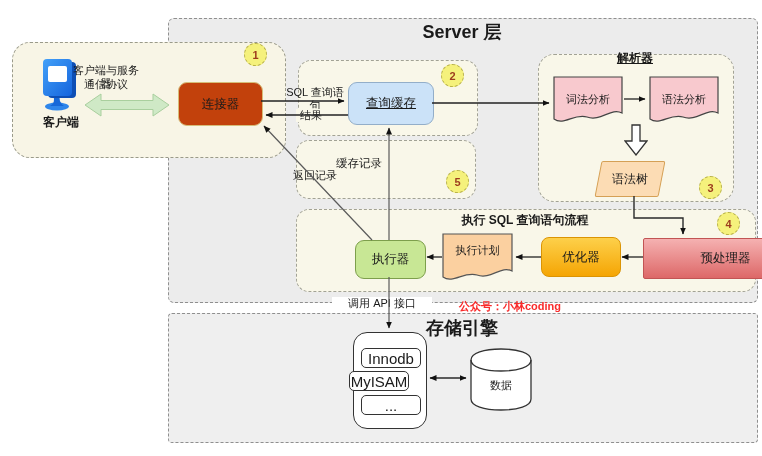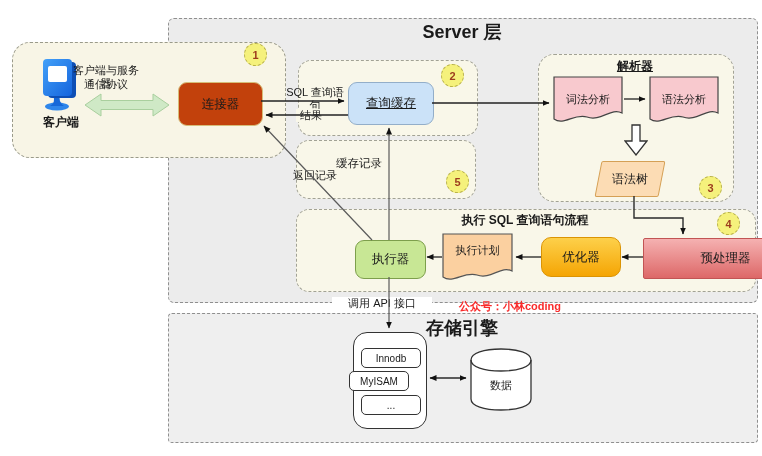--- a/index.html
+++ b/index.html
@@ -26,21 +26,21 @@
   .tree span{transform:skewX(11deg);font-size:12px;}
   
   .badge{position:absolute;width:21px;height:21px;border-radius:50%;
          background:#f5f17c;border:1px dashed #b9b24a;color:#9c3c1e;
          display:flex;align-items:center;justify-content:center;
          font-size:11px;font-weight:bold;z-index:8;}
   
   .flabel{position:absolute;font-size:11px;text-align:center;z-index:7;line-height:1.15;}
   .engine-container{position:absolute;background:#fff;border:1.2px solid #333;border-radius:14px;z-index:5;}
   .engine-item{position:absolute;background:#fff;border:1px solid #333;border-radius:5px;
-               display:flex;align-items:center;justify-content:center;font-size:10px;z-index:6;}
+               display:flex;align-items:center;justify-content:center;font-size:15px;z-index:6;}
   .doc-label{position:absolute;text-align:center;font-size:11px;z-index:6;}
   .watermark{position:absolute;font-size:11px;font-weight:bold;text-align:center;z-index:9;}
   svg.shape{position:absolute;z-index:4;}
   #lines{position:absolute;left:0;top:0;z-index:12;pointer-events:none;}
 </style>
 </head>
 <body>
 
 <div id="canvas">
 
@@ -82,21 +82,21 @@
   <div class="badge" style="left:441px;top:64px;">2</div>
   <div class="node qcache" style="left:348px;top:82px;width:84px;height:41px;">
     <span>查询缓存</span>
   </div>
 
   <div class="sub-box" style="left:296px;top:140px;width:178px;height:57px;"></div>
   <div class="flabel" style="left:326px;top:157px;width:66px;font-size:11.5px;">缓存记录</div>
   <div class="badge" style="left:446px;top:170px;">5</div>
 
   <div class="sub-box" style="left:538px;top:54px;width:194px;height:146px;border-radius:16px;"></div>
-  <div class="sub-title" style="left:538px;top:58px;width:194px;text-decoration:underline;">解析器</div>
+  <div class="sub-title" style="left:538px;top:50px;width:194px;text-decoration:underline;">解析器</div>
 
   <svg class="shape" style="left:553px;top:76px;z-index:5;" width="71" height="50" viewBox="0 0 71 50">
     <path d="M1,1 H69 V37 C58,31 48,46 34,41 C21,37 11,50 1,43 Z" fill="#f8c9ce" stroke="#444" stroke-width="1.2"></path>
   </svg>
   <div class="doc-label" style="left:553px;top:92px;width:70px;">词法分析</div>
 
   <svg class="shape" style="left:649px;top:76px;z-index:5;" width="71" height="50" viewBox="0 0 71 50">
     <path d="M1,1 H69 V37 C58,31 48,46 34,41 C21,37 11,50 1,43 Z" fill="#f8c9ce" stroke="#444" stroke-width="1.2"></path>
   </svg>
   <div class="doc-label" style="left:649px;top:92px;width:70px;">语法分析</div>
@@ -116,21 +116,21 @@
 
   <div class="node executor" style="left:355px;top:240px;width:69px;height:37px;">
     <span>执行器</span>
   </div>
 
   <svg class="shape" style="left:442px;top:233px;z-index:5;" width="72" height="51" viewBox="0 0 72 51">
     <path d="M1,1 H70 V38 C59,32 49,47 35,42 C22,38 11,51 1,44 Z" fill="#fbd0a0" stroke="#555" stroke-width="1.2"></path>
   </svg>
   <div class="doc-label" style="left:442px;top:243px;width:71px;">执行计划</div>
 
-  <div class="node optimizer" style="left:541px;top:237px;width:78px;height:38px;border-radius:10px;">
+  <div class="node optimizer" style="left:541px;top:237px;width:78px;height:38px;">
     <span>优化器</span>
   </div>
   <div class="node preprocessor" style="left:643px;top:238px;width:85px;height:39px;">
     <span>预处理器</span>
   </div>
 
   <div class="flabel" style="left:284px;top:86px;width:62px;">SQL 查询语句</div>
   <div class="flabel" style="left:296px;top:109px;width:30px;background:#f9f7e9;">结果</div>
   <div class="flabel" style="left:290px;top:169px;width:50px;">返回记录</div>
   <div class="flabel" style="left:332px;top:297px;width:100px;background:#ffffff;">调用 API 接口</div>

